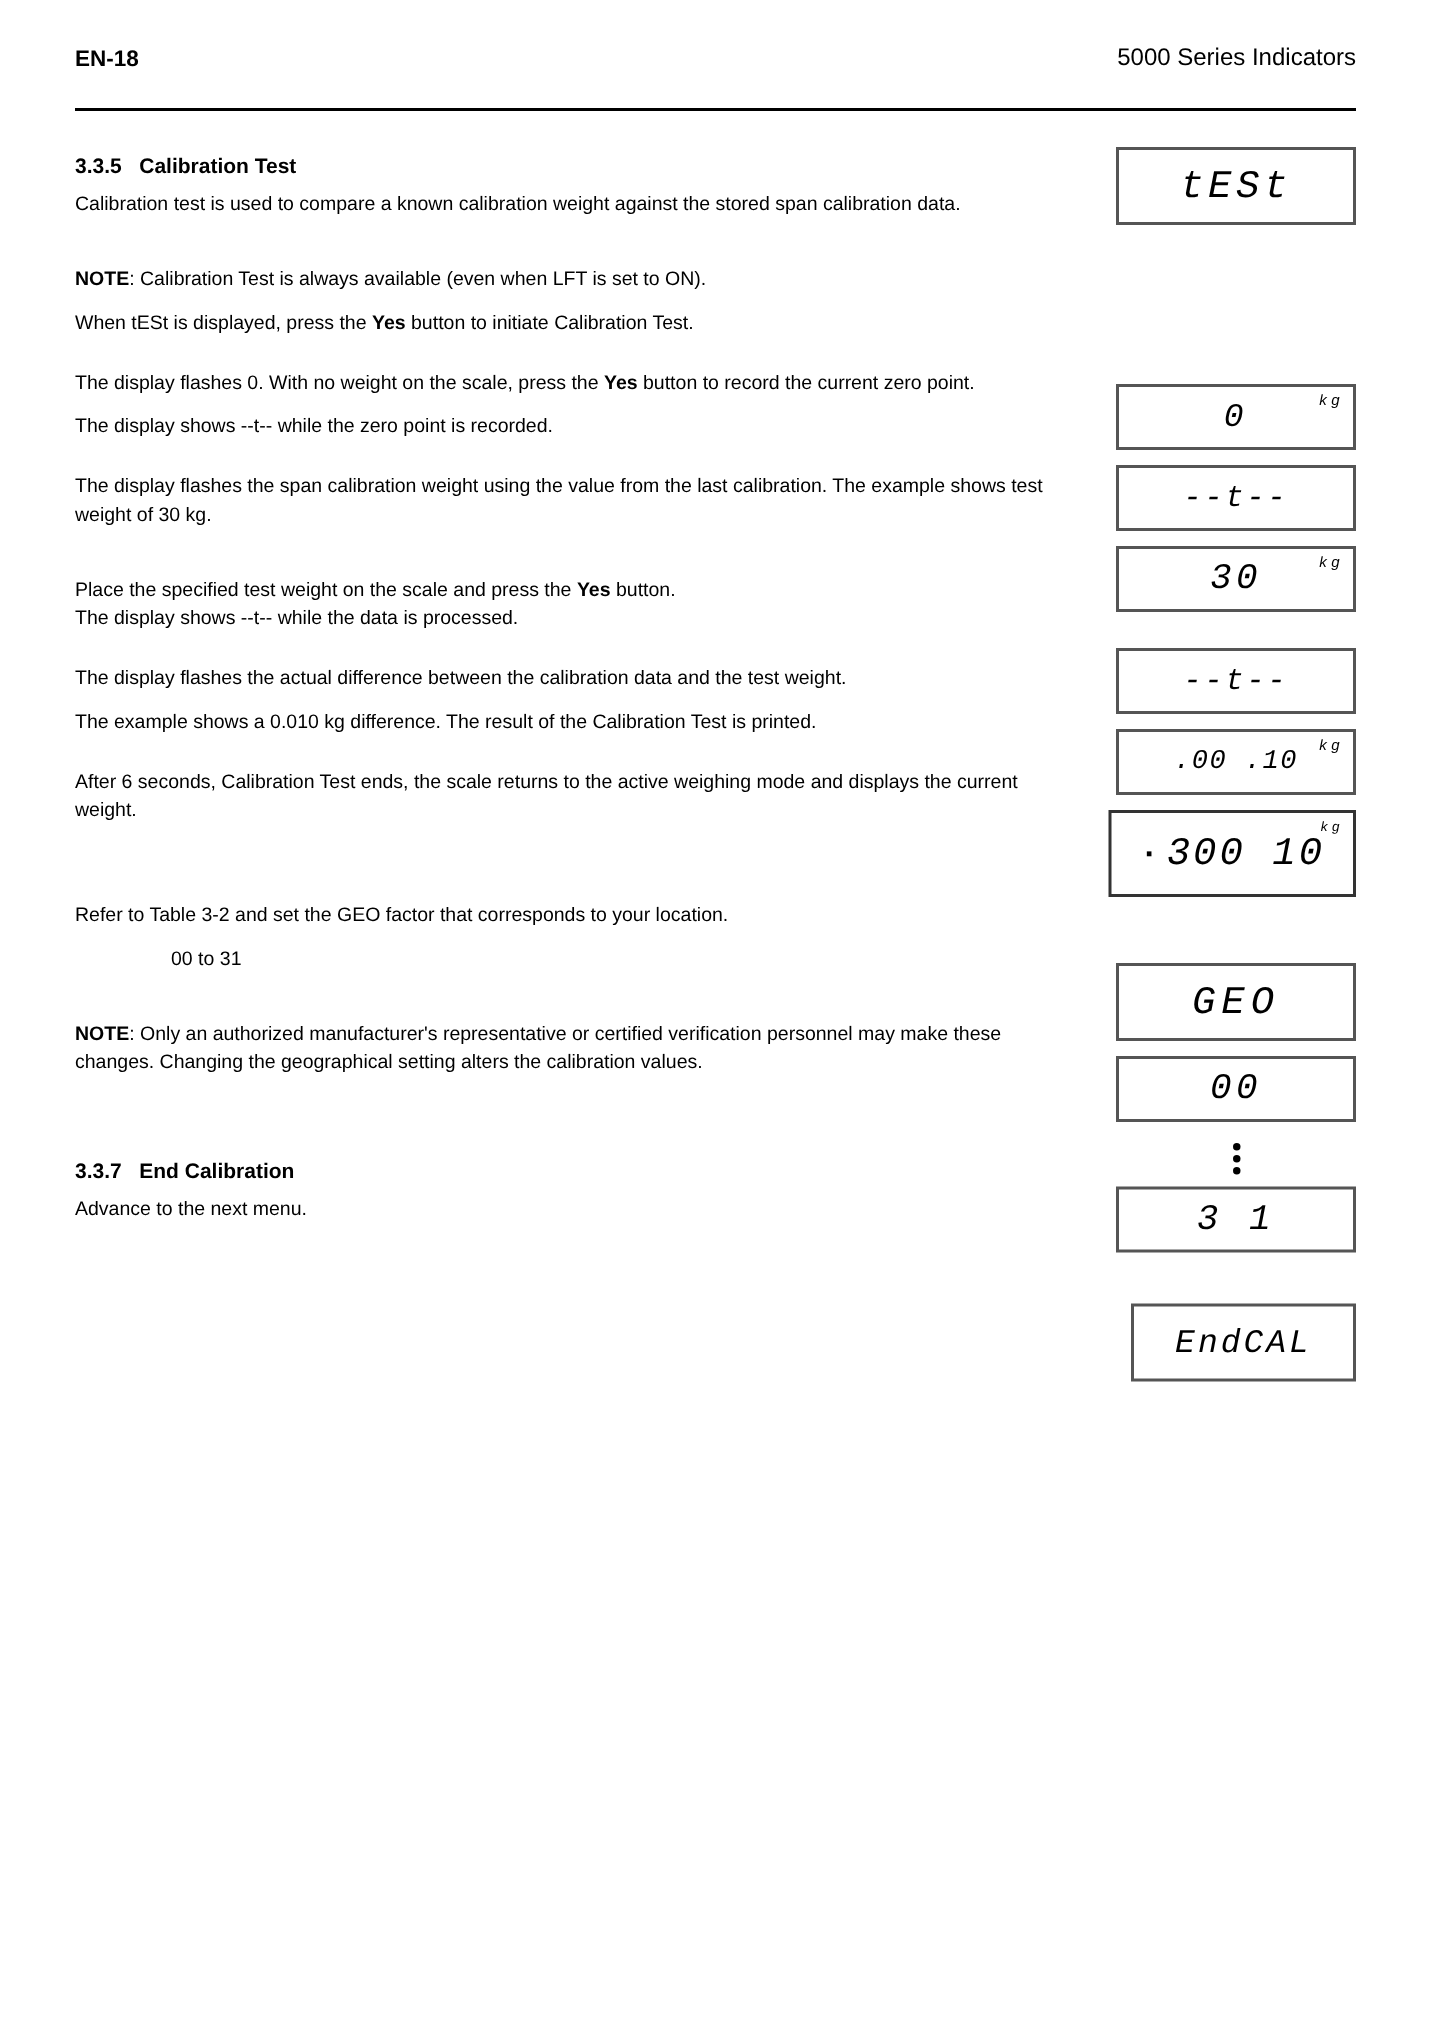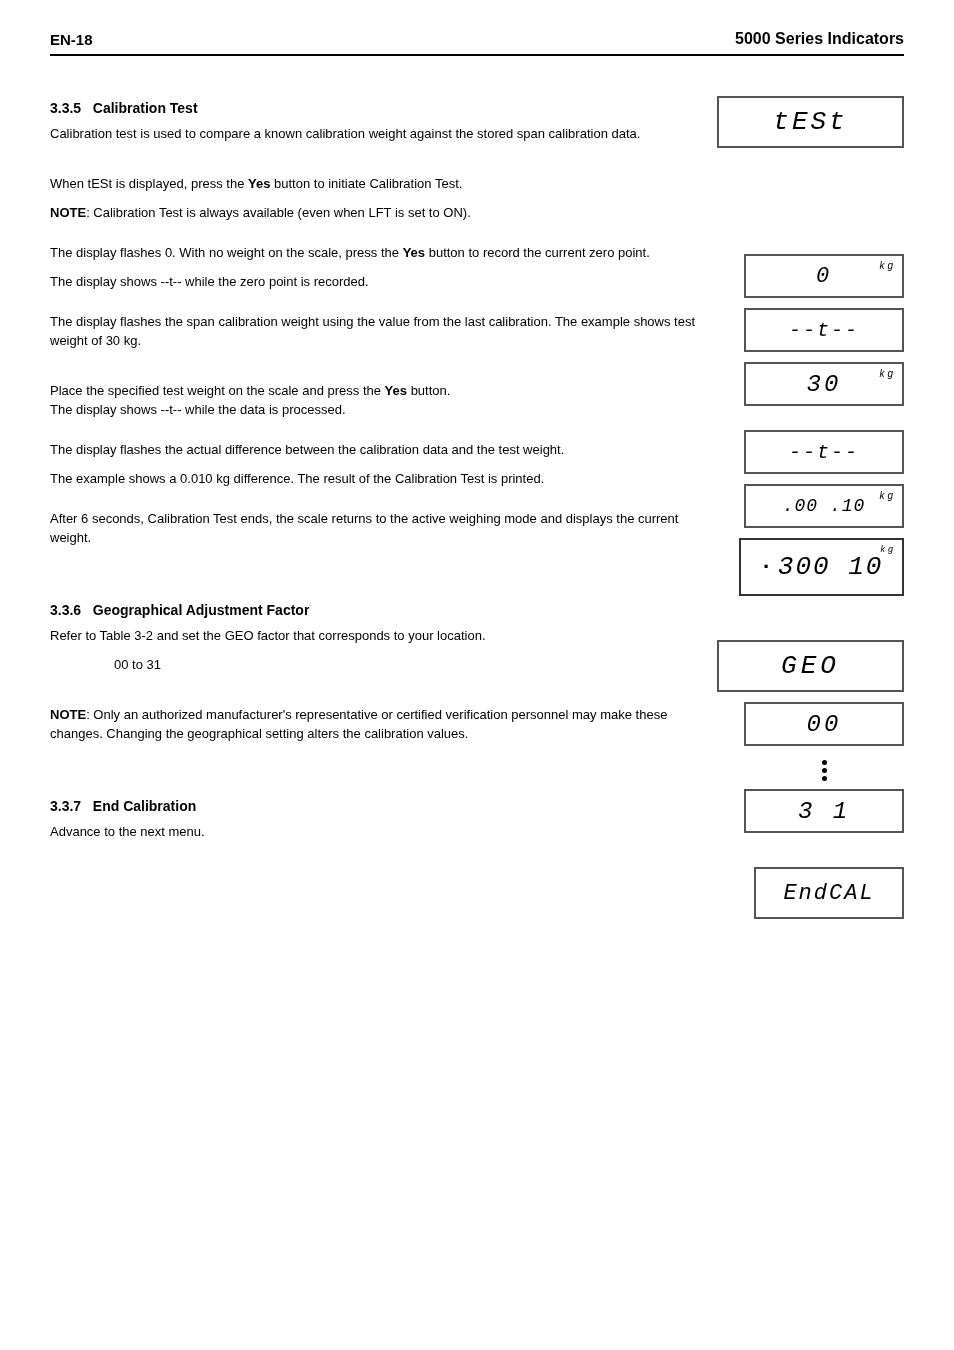--- a/index.html
+++ b/index.html
@@ -19,33 +19,33 @@
       padding: 30px 50px 40px 50px;
       position: relative;
     }
 
     
     .page-header {
       display: flex;
       justify-content: space-between;
       align-items: flex-end;
       border-bottom: 2px solid #000;
-      padding-bottom: 6px;
-      margin-bottom: 40px;
+      padding-bottom: 24px;
+      margin-bottom: 24px;
     }
 
     .page-number {
       font-size: 15px;
       font-weight: bold;
       color: #000;
     }
 
     .product-title {
       font-size: 16px;
-      font-weight: bold;
+      font-weight: normal;
       color: #000;
     }
 
     
     .content-area {
       display: flex;
       gap: 0;
     }
 
     .text-column {
@@ -93,21 +93,21 @@
       background: #fff;
       display: flex;
       align-items: center;
       justify-content: center;
       font-family: 'Courier New', monospace;
       position: relative;
       margin-bottom: 6px;
     }
 
     .display-box.wide {
-      width: 187px;
+      width: 160px;
       height: 52px;
       font-size: 28px;
       letter-spacing: 4px;
     }
 
     .display-box.medium {
       width: 160px;
       height: 44px;
       font-size: 22px;
       letter-spacing: 3px;
@@ -194,25 +194,25 @@
       <div class="section-heading">
         <span>3.3.5</span>&nbsp;&nbsp;
         <span>Calibration Test</span>
       </div>
 
       <p class="body-text">Calibration test is used to compare a known calibration weight against the stored span calibration data.</p>
 
       <div class="spacer-lg"></div>
 
       <p class="body-text">
+        <b>NOTE</b>:&nbsp;<span>Calibration Test is always available (even when LFT is set to ON).</span>
+      </p>
+
+      <p class="body-text">
         When tESt is displayed, press the <b>Yes</b> button to initiate Calibration Test.
-      </p>
-
-      <p class="body-text">
-        <b>NOTE</b>:&nbsp;<span>Calibration Test is always available (even when LFT is set to ON).</span>
       </p>
 
       <div class="spacer"></div>
 
       <p class="body-text">
         The display flashes 0.  With no weight on the scale, press the <b>Yes</b> button to record the current zero point.
       </p>
 
       <p class="body-text">
         The display shows --t-- while the zero point is recorded.
@@ -243,24 +243,20 @@
 
       <div class="spacer"></div>
 
       <p class="body-text">
         After 6 seconds, Calibration Test ends, the scale returns to the active weighing mode and displays the current weight.
       </p>
 
       <div class="spacer-lg"></div>
       <div class="spacer-lg"></div>
 
-      <div class="section-heading">
-        <span>3.3.6</span>&nbsp;&nbsp;
-        <span>Geographical Adjustment Factor</span>
-      </div>
 
       <p class="body-text">
         Refer to Table 3-2 and set the GEO factor that corresponds to your location.
       </p>
       <p class="body-text indent">00 to 31</p>
 
       <div class="spacer-lg"></div>
 
       <p class="body-text">
         <b>NOTE</b>:&nbsp;<span>Only an authorized manufacturer's representative or certified verification personnel may make these changes.  Changing the geographical setting alters the calibration values.</span>

